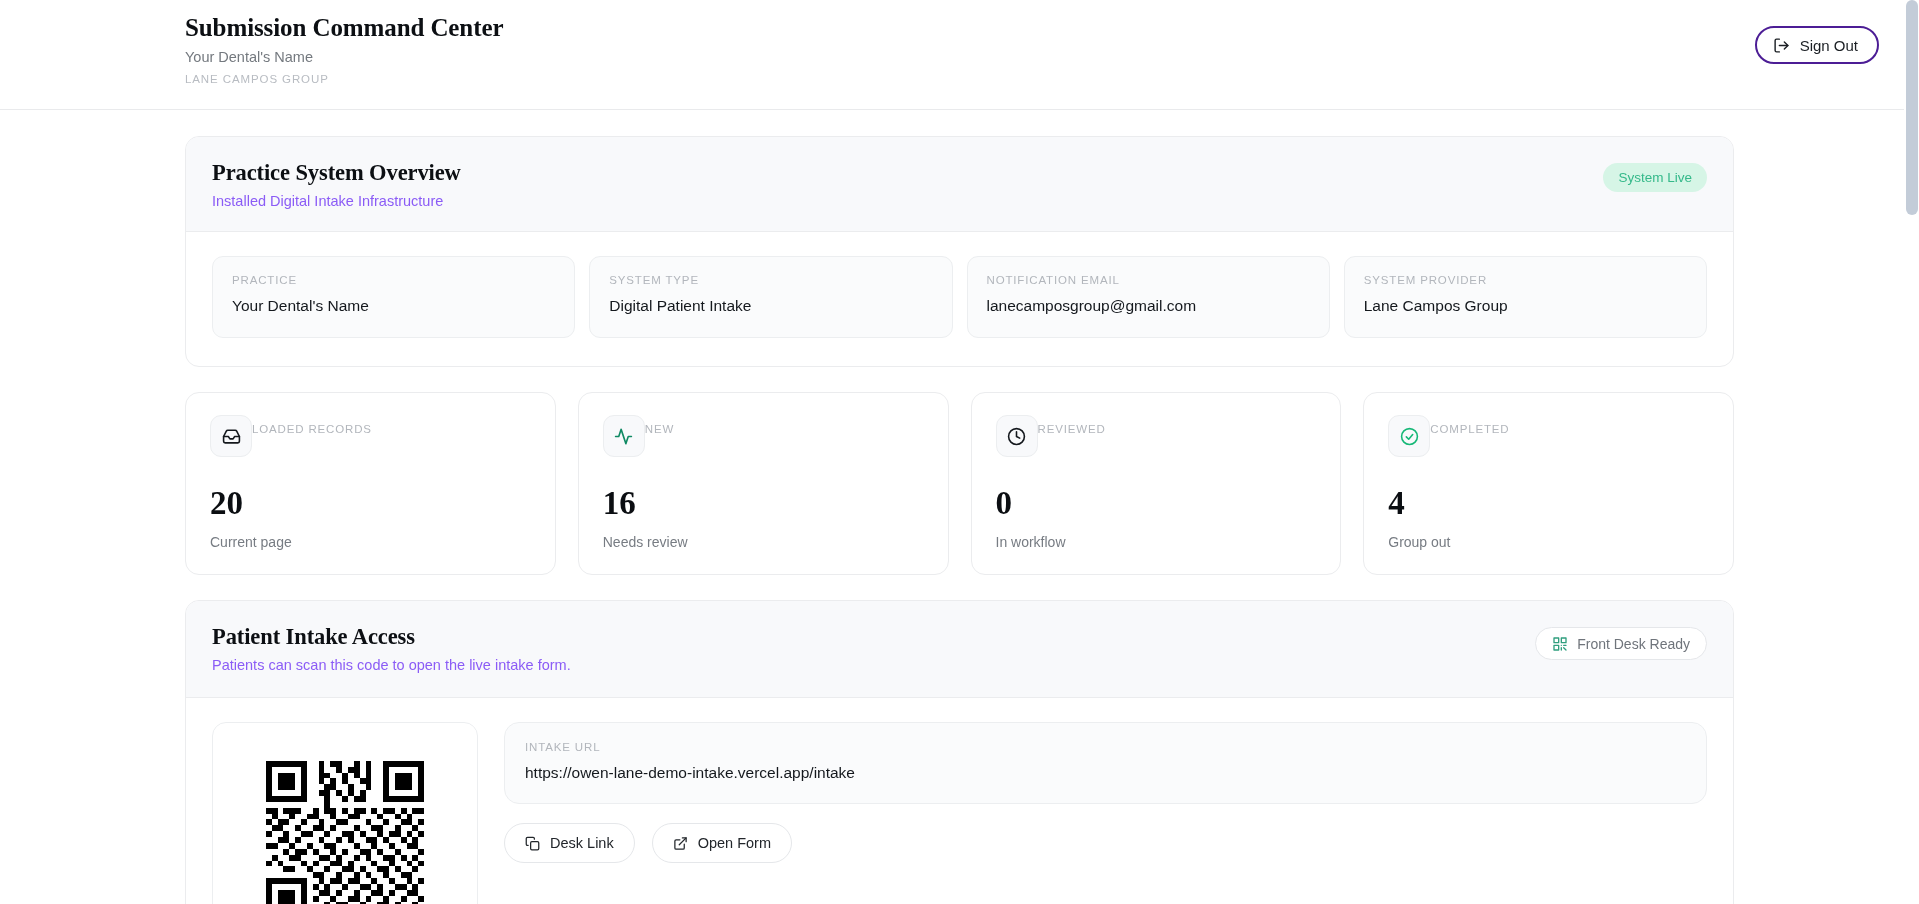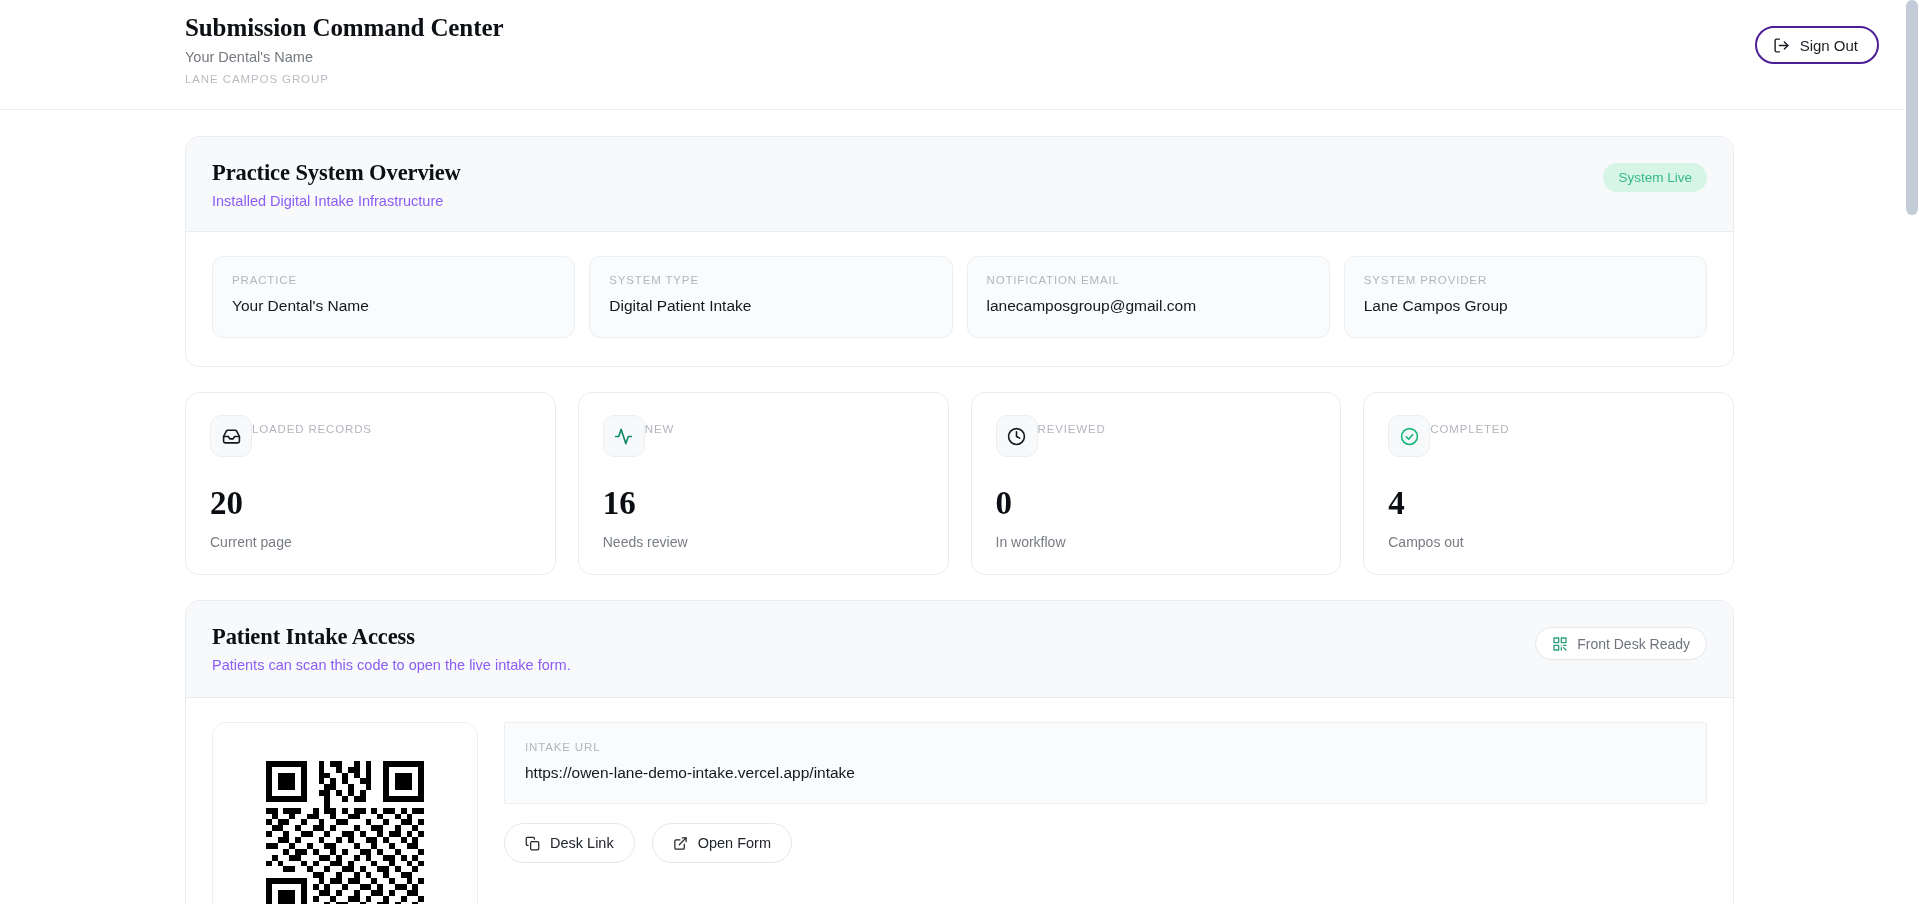--- a/index.html
+++ b/index.html
@@ -271,21 +271,21 @@
     align-items: flex-start;
     justify-content: center;
     padding-top: 32px;
     flex: none;
   }
 
   .intake-right { flex: 1; min-width: 0; }
 
   .url-card {
     border: 1px solid #eceef0;
-    border-radius: 2px;
+    border-radius: 15px;
     background: #fafbfc;
     padding: 18px 20px 21px 20px;
   }
 
   .url-value {
     font-size: 15.5px;
     color: #14181d;
     margin-top: 11px;
   }
 
@@ -437,21 +437,21 @@
         <div class="stat-top">
           <div class="stat-icon">
             <svg width="19" height="19" viewBox="0 0 24 24" fill="none" stroke="#16b877" stroke-width="2" stroke-linecap="round" stroke-linejoin="round">
               <circle cx="12" cy="12" r="10"></circle>
               <polyline points="8 12.5 11 15.5 16 9.5"></polyline>
             </svg>
           </div>
           <div class="stat-kicker">COMPLETED</div>
         </div>
         <div class="stat-number">4</div>
-        <div class="stat-caption">Campos out</div>
+        <div class="stat-caption">Group out</div>
       </div>
 
     </div>
 
     <div class="panel intake-panel">
       <div class="intake-head">
         <div>
           <div class="panel-title">Patient Intake Access</div>
           <div class="panel-sub">Patients can scan this code to open the live intake form.</div>
         </div>

